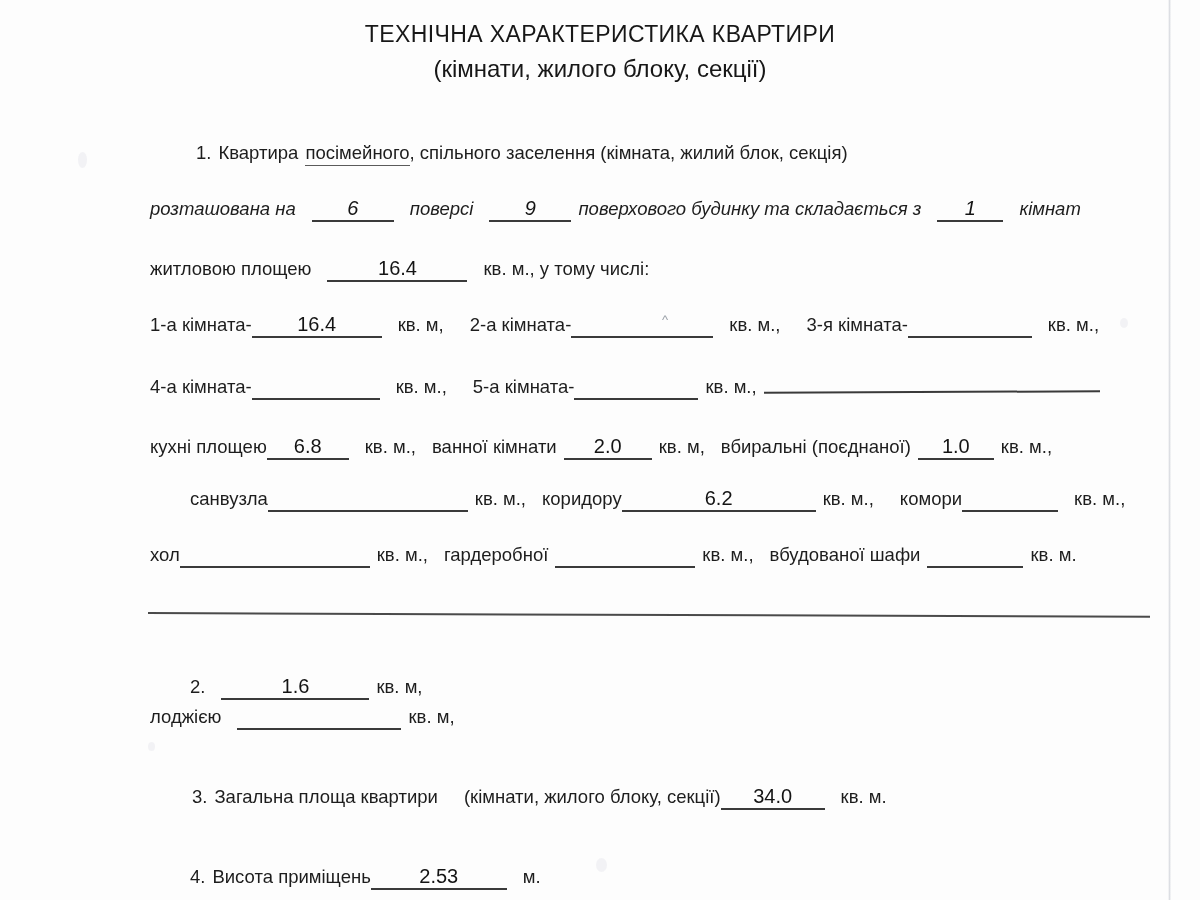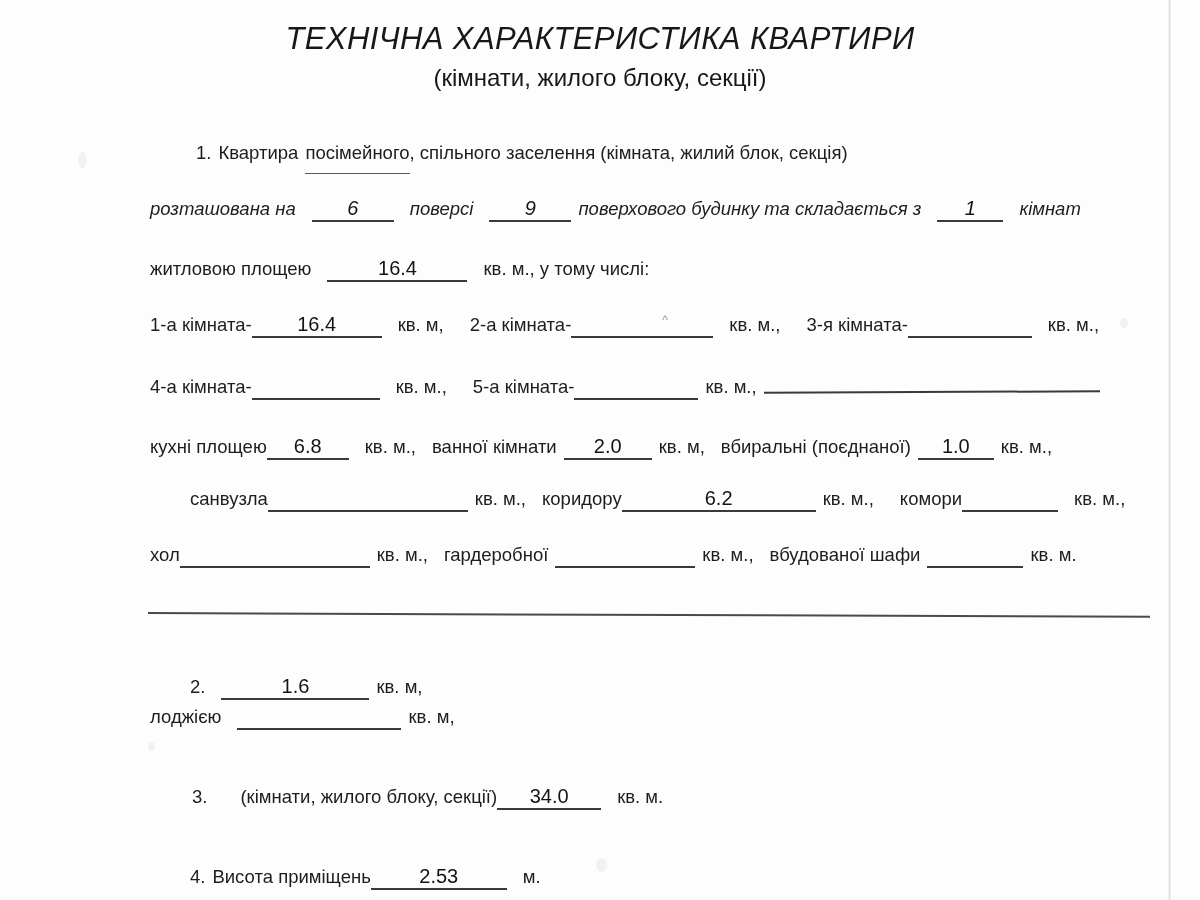--- a/index.html
+++ b/index.html
@@ -42,27 +42,26 @@
 
   
   .title-block {
     position: absolute;
     top: 22px;
     left: 0;
     width: 1200px;
     text-align: center;
   }
   .doc-title {
-    font-size: 31px;
+    font-size: 23px;
     letter-spacing: .4px;
     line-height: 1.12;
     margin: 0;
     font-weight: 400;
     color: #171717;
-    font-style: italic;
   }
   .doc-subtitle {
     font-size: 24px;
     line-height: 1.15;
     margin: 7px 0 0 0;
     font-weight: 400;
     color: #171717;
   }
 
   
@@ -90,21 +89,21 @@
     padding-bottom: 1px;
     color: #141414;
     font-weight: 400;
     vertical-align: baseline;
   }
   .blank.empty { color: transparent; }
 
   
   .uline {
     border-bottom: 1.5px solid #5a5a5a;
-    padding-bottom: 9px;
+    padding-bottom: 1px;
     text-align: right;
   }
 
   
   .tail-rule {
     display: inline-block;
     border-bottom: 2px solid #3a3a3a;
     height: 1px;
     transform: rotate(-0.25deg);
   }
@@ -275,20 +274,21 @@
     <span class="t">лоджією</span>
     <span class="sp-lg"></span>
     <span class="blank empty" style="width:164px;">&nbsp;</span>
     <span class="sp"></span>
     <span class="t">кв. м,</span>
   </div>
 
   <div class="row" style="left:192px; top:786px;">
     <span class="t">3.</span>
     <span class="sp"></span>
+    <span class="t">Загальна площа квартири</span>
     <span class="sp-xl"></span>
     <span class="t">(кімнати, жилого блоку, секції)</span>
     <span class="blank" style="width:104px;">34.0</span>
     <span class="sp-lg"></span>
     <span class="t">кв. м.</span>
   </div>
 
   <div class="row" style="left:190px; top:866px;">
     <span class="t">4.</span>
     <span class="sp"></span>

